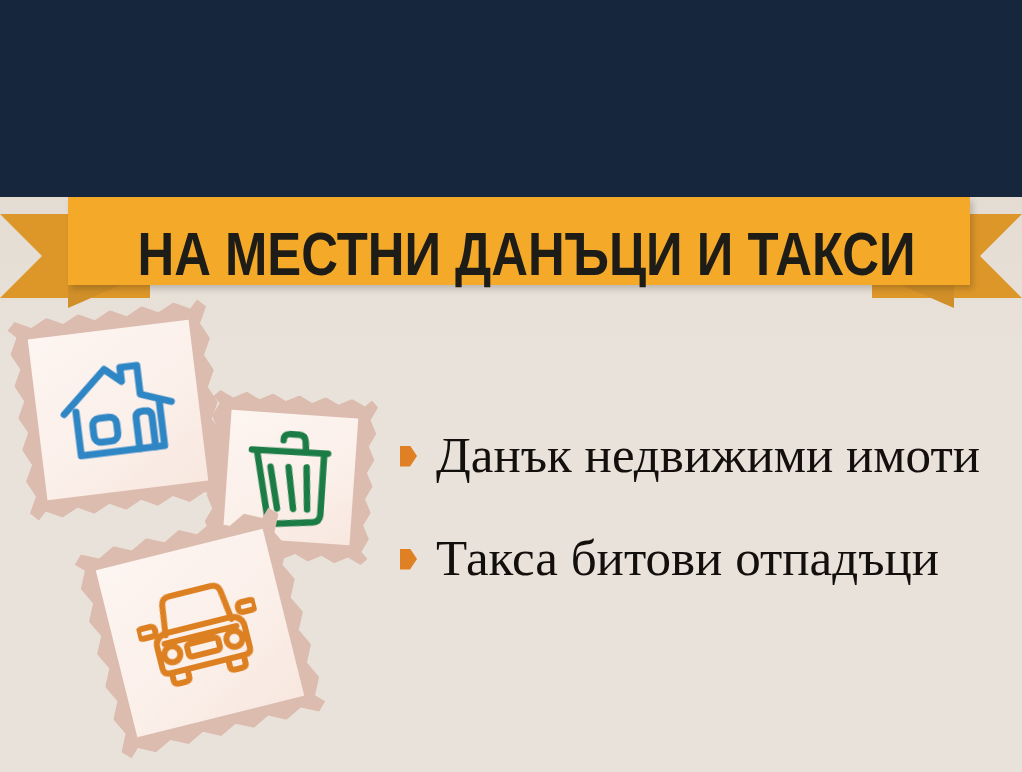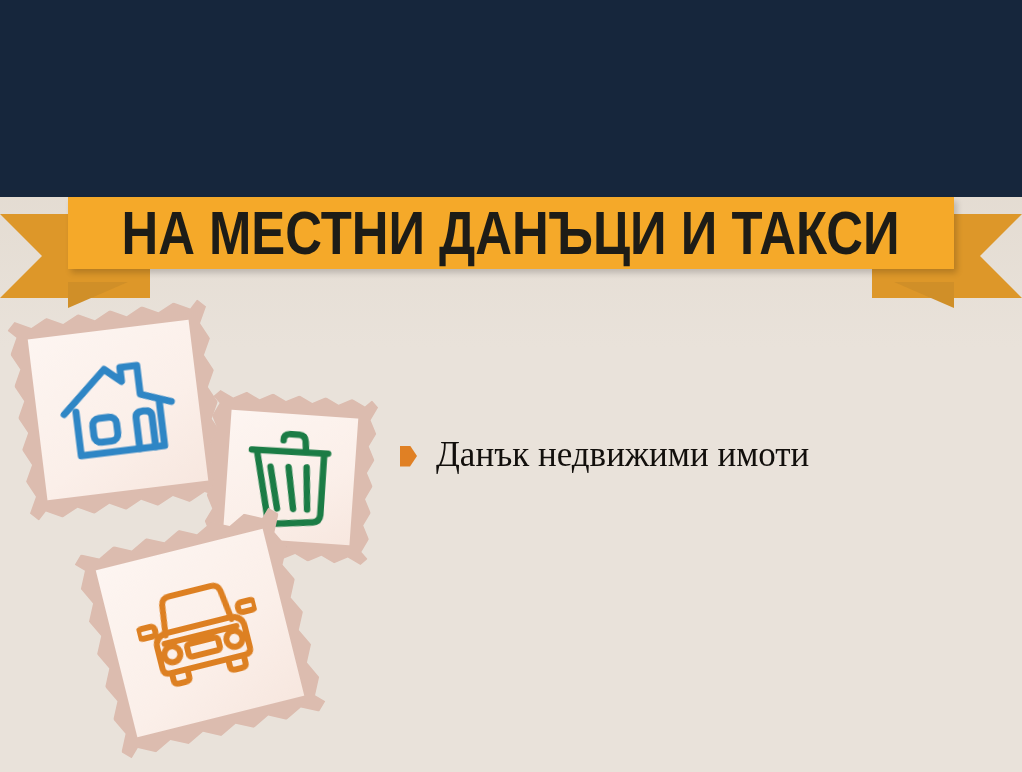--- a/index.html
+++ b/index.html
@@ -101,26 +101,27 @@
     background: #d08f28;
   }
   .ribbon-fold.left { left: 68px; clip-path: polygon(0 0, 60px 0, 0 26px); }
   .ribbon-fold.right { right: 68px; clip-path: polygon(0 0, 60px 0, 60px 26px); }
 
   .ribbon-main {
     position: absolute;
     left: 68px;
     top: 1px;
     width: 886px;
-    height: 72px;
+    height: 88px;
     background: #f5a929;
     display: flex;
-    align-items: center;
+    align-items: flex-end;
     justify-content: center;
     box-shadow: 3px 4px 6px rgba(0,0,0,0.18);
+    padding-left: 16px;
   }
   .ribbon-text {
     font-family: "Liberation Sans", sans-serif;
     font-weight: 700;
     font-size: 62px;
     line-height: 62px;
     color: #1d1c17;
     letter-spacing: 0px;
     white-space: nowrap;
     transform: scaleX(0.82);
@@ -187,21 +188,21 @@
     flex: 0 0 auto;
     width: 17px;
     height: 21px;
     background: #e08024;
     margin-right: 19px;
     margin-top: 2px;
     clip-path: polygon(0 0, 10px 0, 17px 10.5px, 10px 21px, 0 21px);
   }
   .list-label {
     font-family: "Liberation Serif", "DejaVu Serif", serif;
-    font-size: 35px;
+    font-size: 51px;
     line-height: 50px;
     color: #120f0c;
     white-space: nowrap;
   }
 </style>
 </head>
 <body>
 
 <div id="poster">
 
@@ -320,15 +321,19 @@
         </svg>
       </div>
     </div>
   </div>
 
   <div class="list">
     <div class="list-item">
       <span class="bullet"></span>
       <span class="list-label">Данък недвижими имоти</span>
     </div>
+    <div class="list-item">
+      <span class="bullet"></span>
+      <span class="list-label">Такса битови отпадъци</span>
+    </div>
   </div>
 
 </div>
 
 </body></html>

